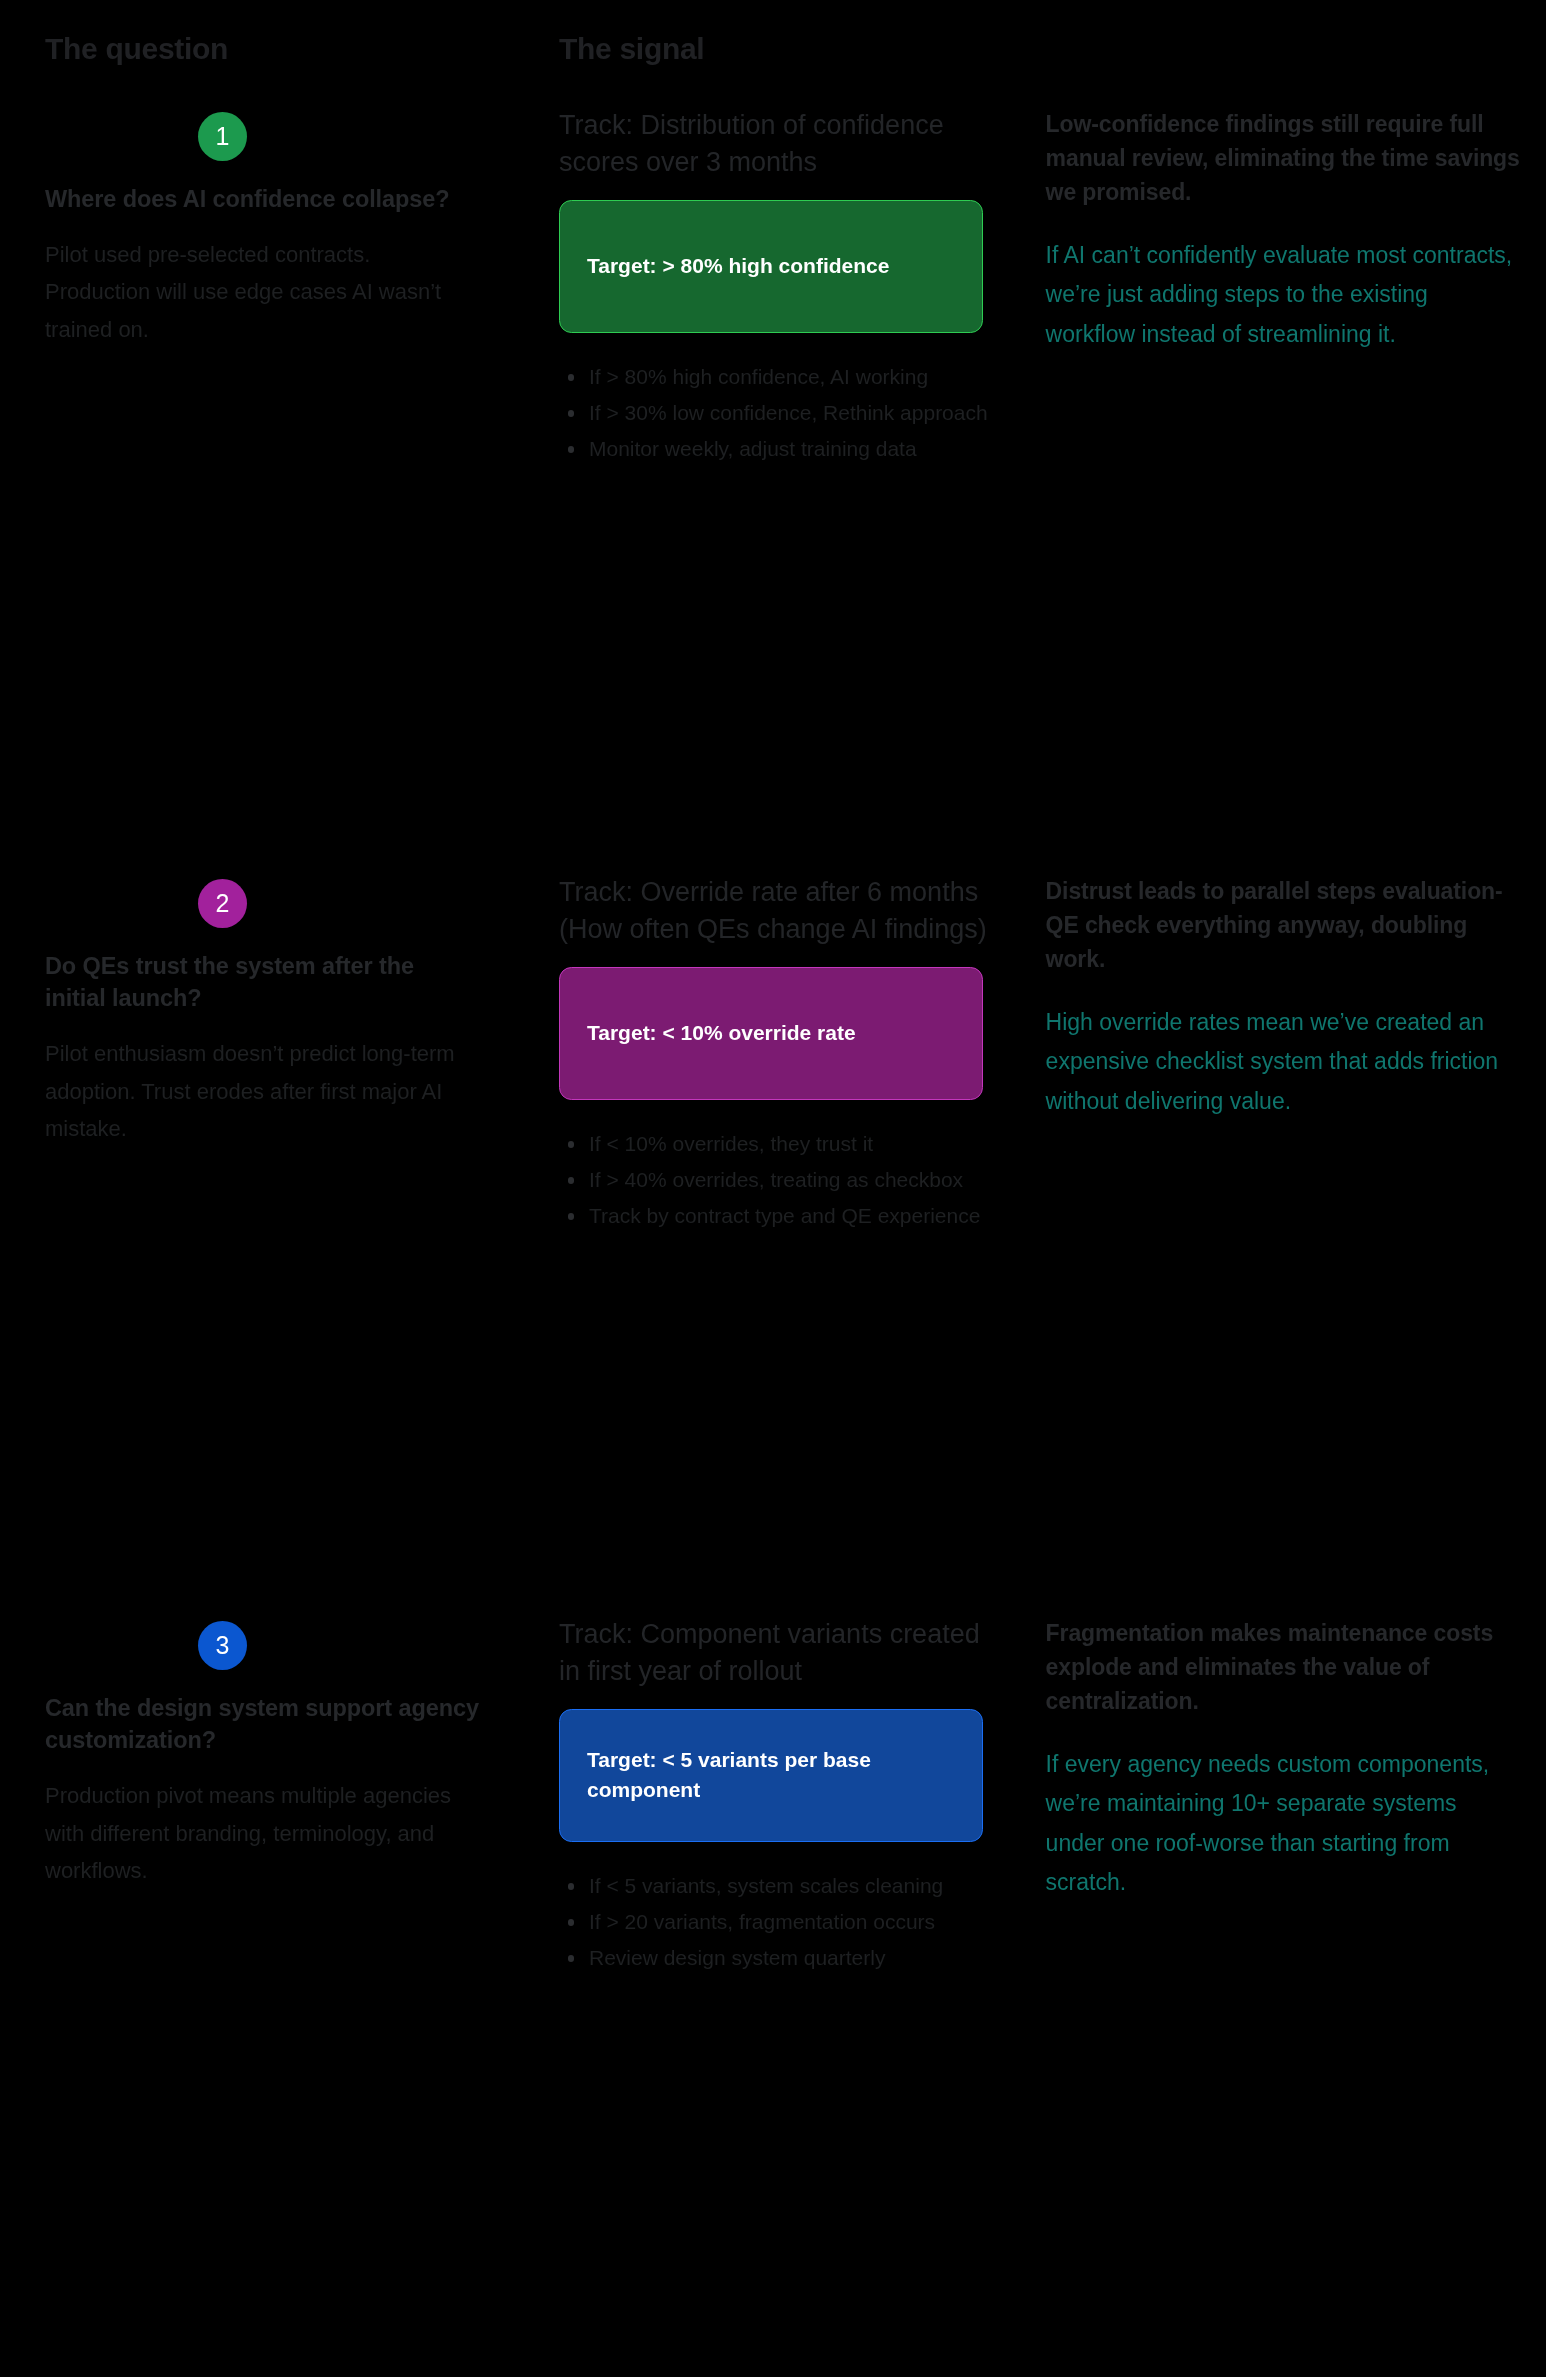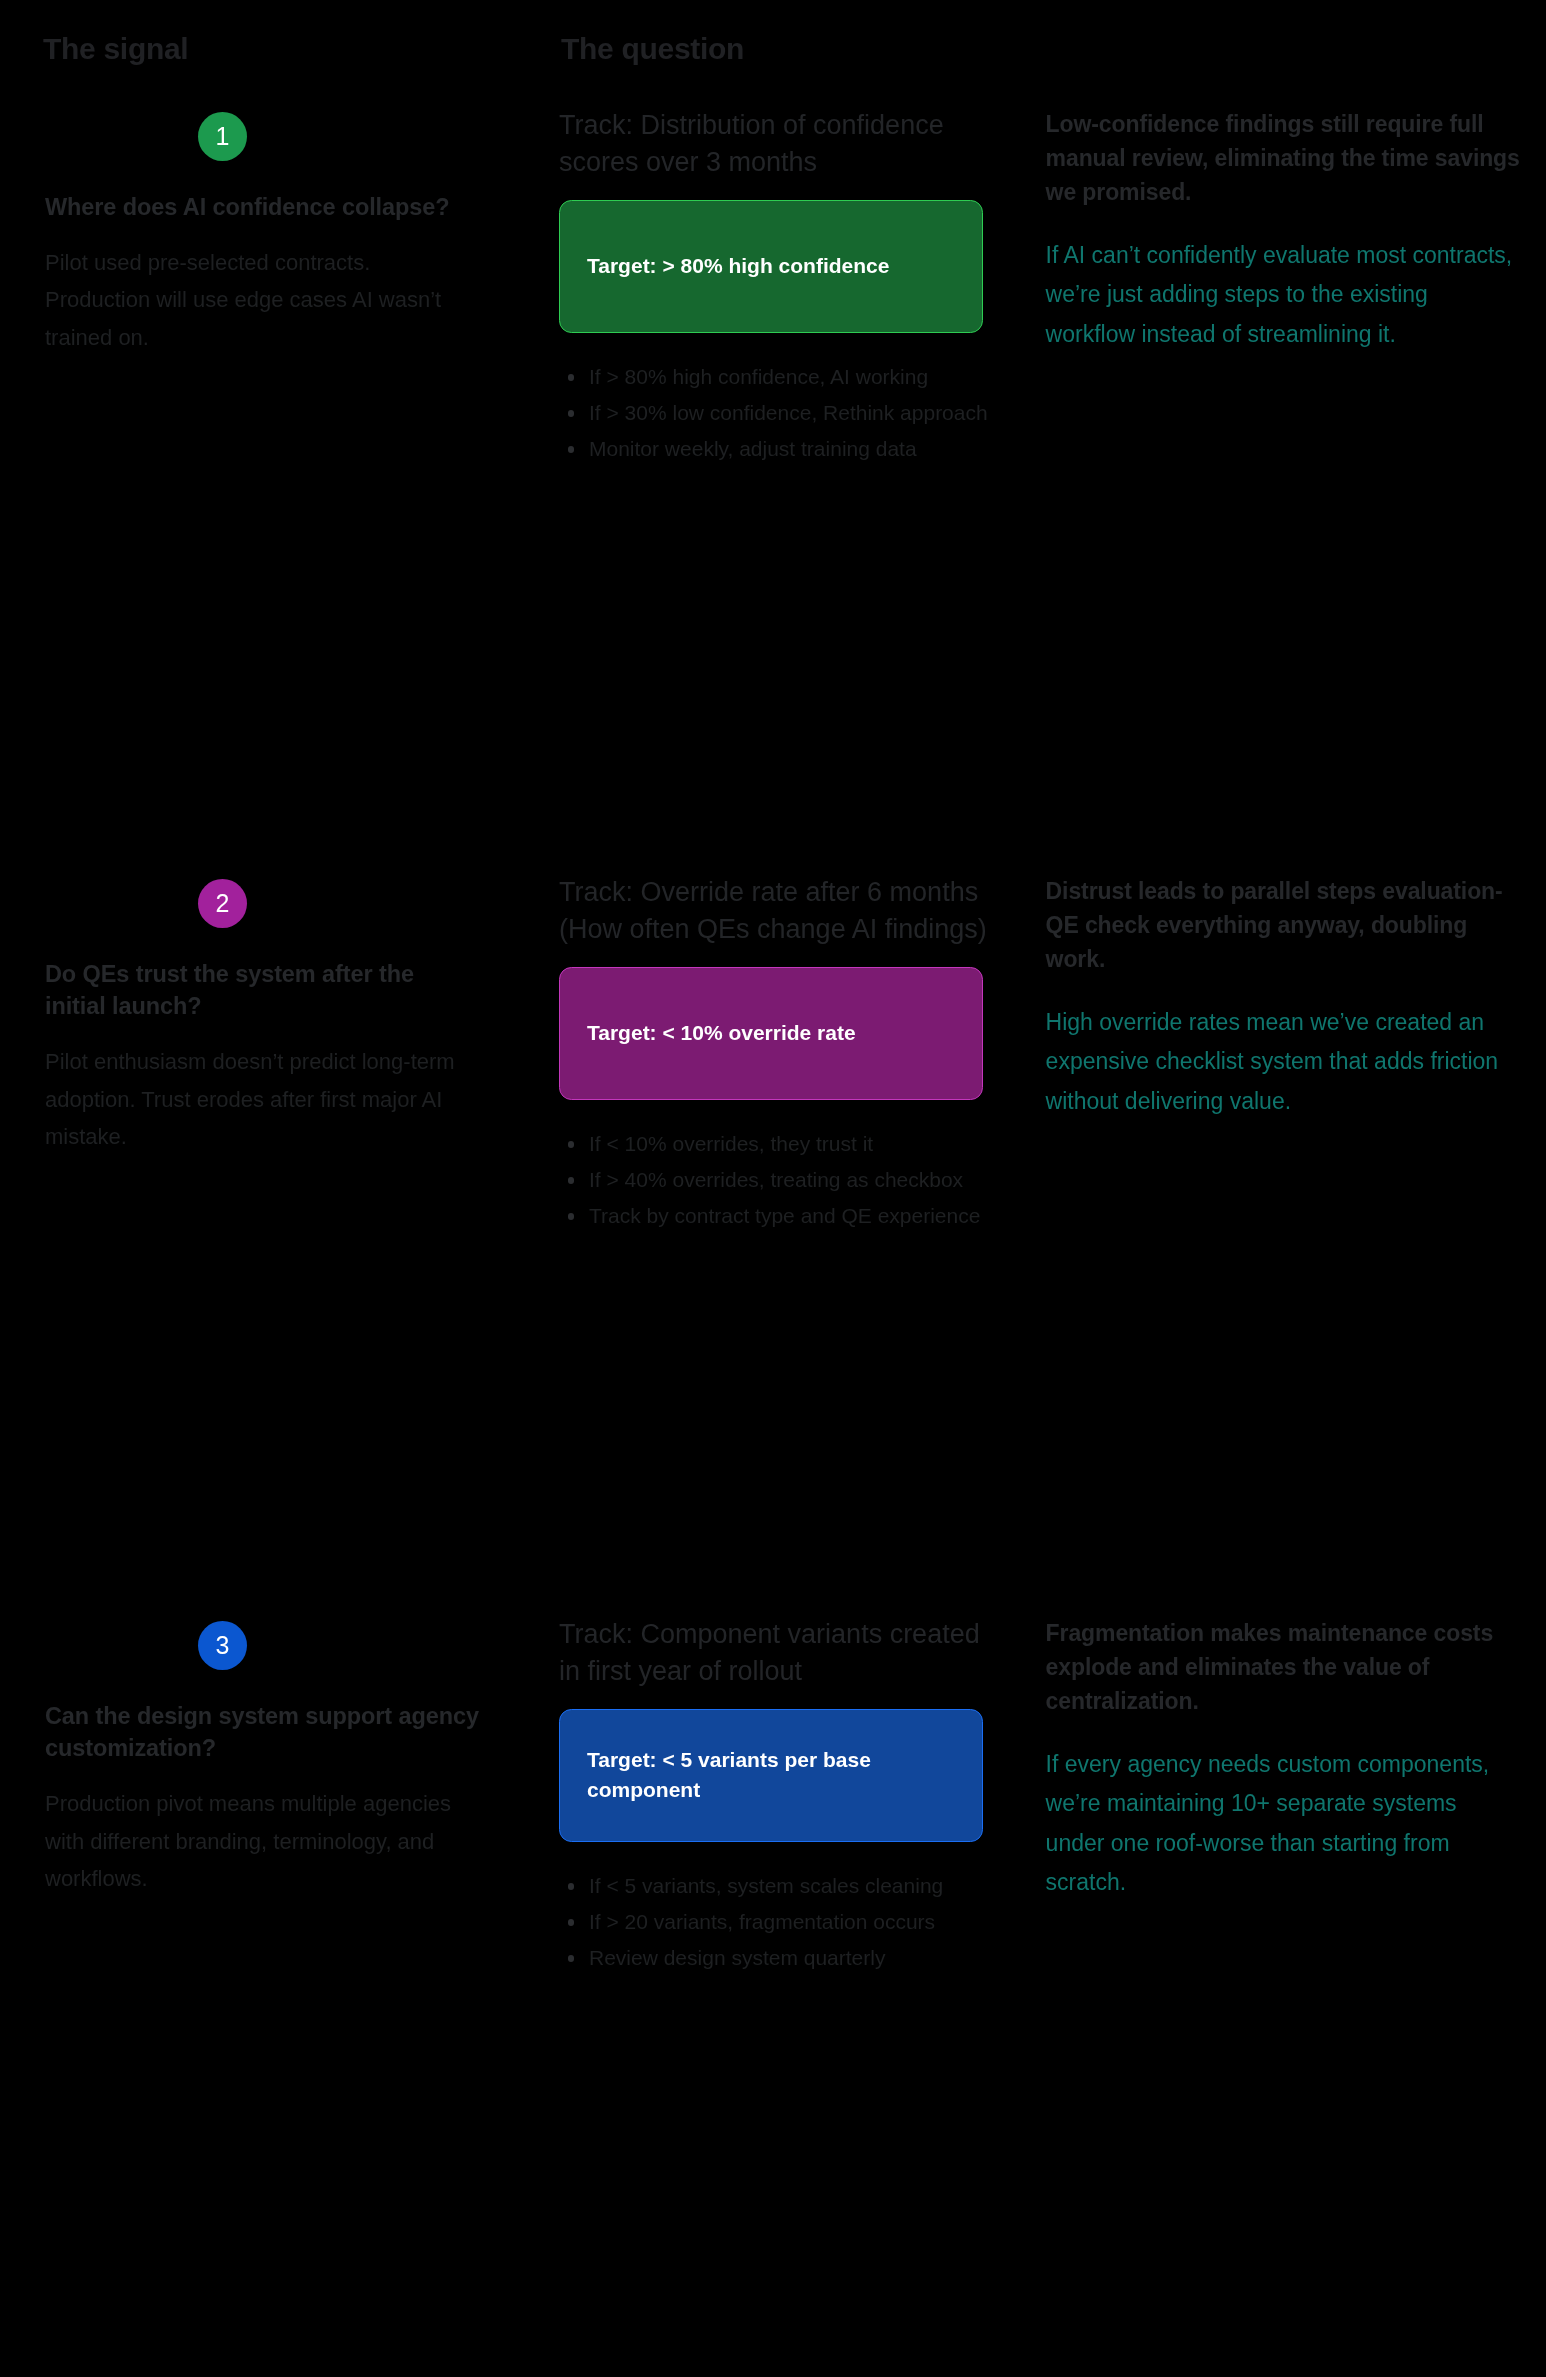--- a/index.html
+++ b/index.html
@@ -74,21 +74,21 @@
     font-weight: 400;
     line-height: 1;
     margin-left: 153px;
   }
   .q-title {
     font-size: 23.5px;
     font-weight: 700;
     line-height: 1.38;
     color: #26282b;
     letter-spacing: -0.1px;
-    margin: 8px 0 21px 0;
+    margin: 0 0 21px 0;
   }
   .q-body {
     font-size: 22px;
     font-weight: 400;
     line-height: 1.70;
     color: #1e2022;
     margin: 0;
   }
 
   
@@ -158,22 +158,22 @@
     color: #0f766e;
     margin: 0;
   }
 </style>
 </head>
 <body>
 
 <div class="page">
 
   <div class="grid header-row">
+    <div class="cell col-pad-a col-header">The question</div>
     <div class="cell col-pad-b col-header">The signal</div>
-    <div class="cell col-pad-a col-header">The question</div>
   </div>
 
   <div class="grid row row-1">
     <div class="cell col-pad-a">
       <div class="badge-wrap">
         <div class="badge" style="background:#1C9A4E">1</div>
       </div>
       <p class="q-title">Where does AI confidence collapse?</p>
       <p class="q-body">Pilot used pre-selected contracts. Production will use edge cases AI wasn’t trained on.</p>
     </div>

